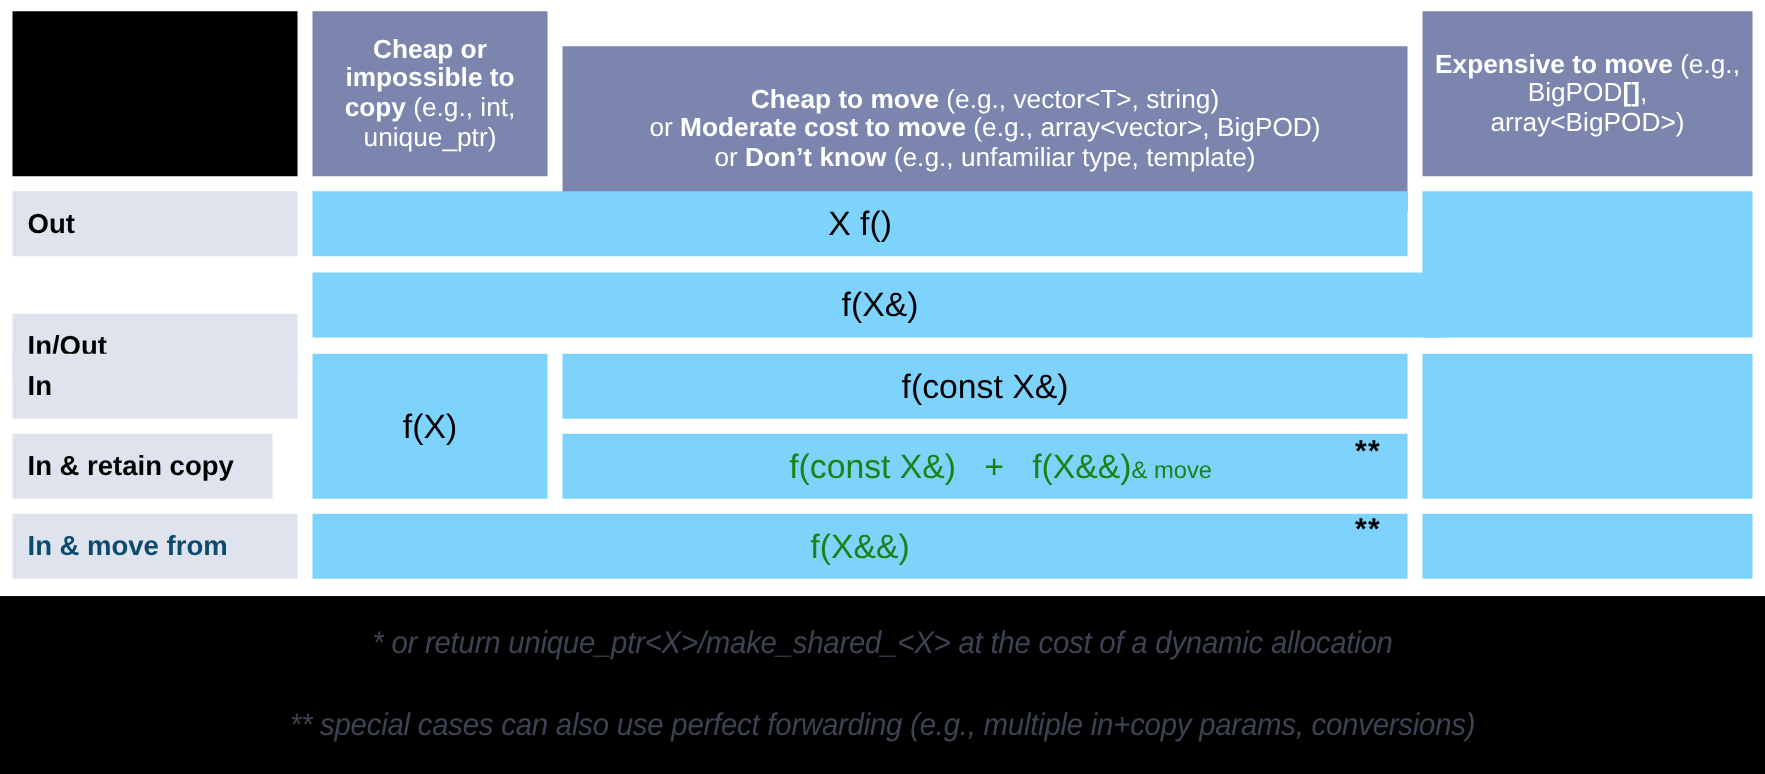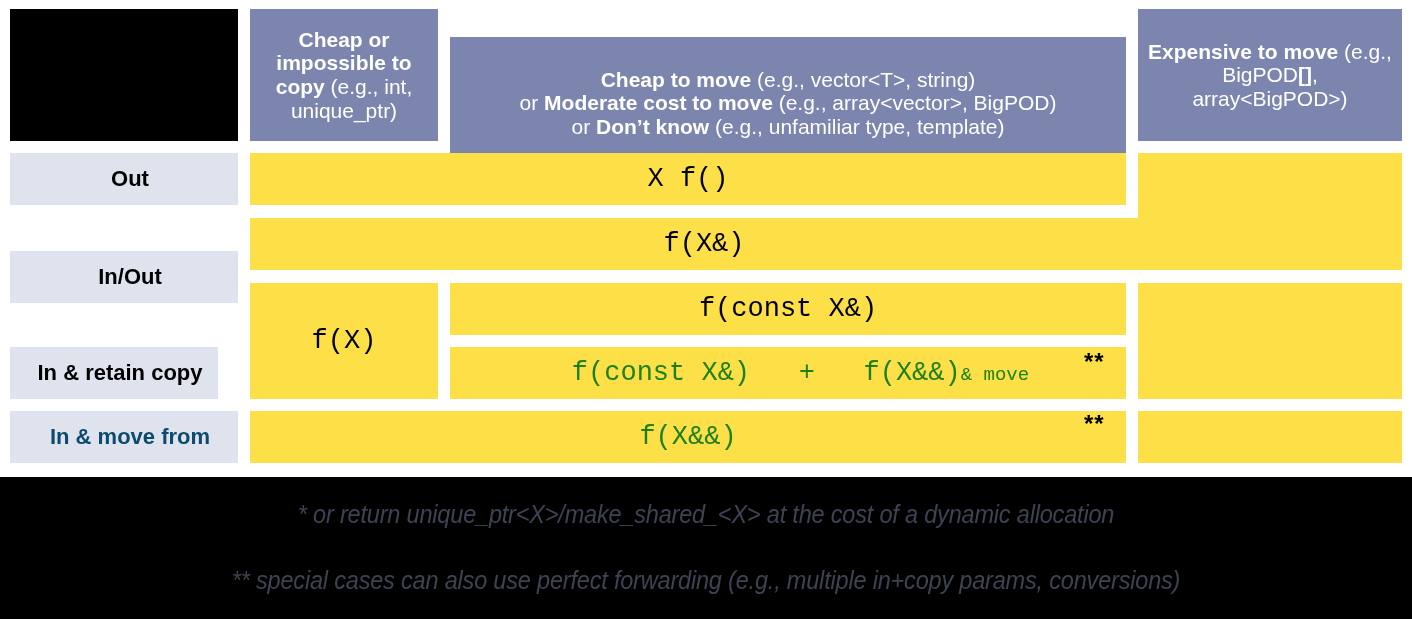--- a/index.html
+++ b/index.html
@@ -54,33 +54,32 @@
     padding: 4px 8px;
   }
   .hdr b { font-weight: 700; }
 
   
   .rowlabel {
     background: #dfe3ed;
     color: #000000;
     font-size: 22px;
     font-weight: 700;
-    justify-content: center;
+    justify-content: flex-start;
     text-align: left;
     padding-left: 12px;
   }
   .rowlabel.green { color: #0c4a6e; }
 
   
   .body-cell {
-    background: #fde047;
+    background: #7dd3fc;
     color: #000000;
     font-size: 27px;
     font-weight: 400;
-    font-family: Liberation Mono, monospace;
   }
   .body-cell.green { color: #1e8017; }
 
   .sub { font-size: 19px; }
   .plus { color: #1e8017; }
 
   .star {
     position: absolute;
     color: #000000;
     font-size: 24px;
@@ -139,20 +138,23 @@
       <b>Expensive to move</b><span> (e.g., BigPOD</span><b>[]</b><span>, array&lt;BigPOD&gt;)</span>
     </span>
   </div>
 
   <div class="cell rowlabel" style="left:10px; top:153px; width:228px; height:52px;">
     <span>Out</span>
   </div>
   <div class="cell rowlabel" style="left:10px; top:218px; width:228px; height:52px;margin-top:33px;">
     <span>In/Out</span>
   </div>
+  <div class="cell rowlabel" style="left:10px; top:283px; width:228px; height:52px;">
+    <span>In</span>
+  </div>
   <div class="cell rowlabel" style="left:10px; top:347px; width:208px; height:52px;">
     <span>In &amp; retain copy</span>
   </div>
   <div class="cell rowlabel green" style="left:10px; top:411px; width:228px; height:52px;">
     <span>In &amp; move from</span>
   </div>
 
   <div class="cell body-cell" style="left:1138px; top:153px; width:264px; height:117px;"></div>
 
   <div class="cell body-cell" style="left:250px; top:153px; width:876px; height:52px;">

